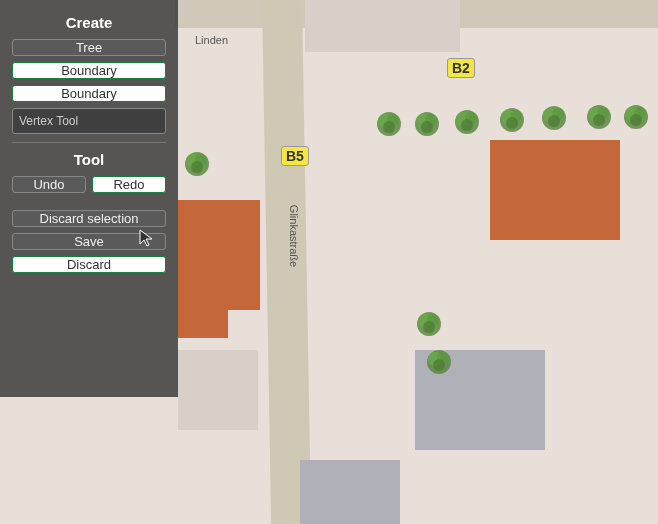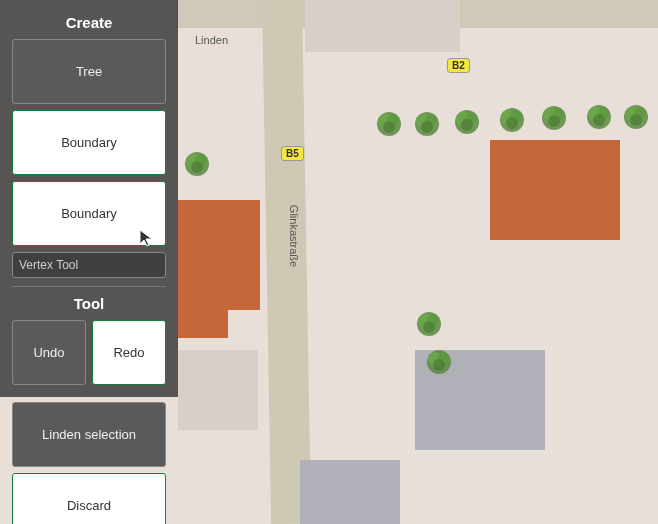--- a/index.html
+++ b/index.html
@@ -30,21 +30,21 @@
       font-weight: bold;
       text-align: center;
       margin-bottom: 8px;
       margin-top: 4px;
     }
 
     .btn {
       display: block;
       width: 100%;
       margin-bottom: 6px;
-      padding: 24px 10px;
+      padding: 0 10px;
       background: #5a5a5a;
       border: 1px solid #888;
       border-radius: 3px;
       color: #eee;
       font-size: 13px;
       text-align: center;
       cursor: pointer;
     }
 
     .btn-active {
@@ -118,21 +118,21 @@
       transform-origin: center center;
       white-space: nowrap;
       font-weight: 500;
     }
 
     .route-badge {
       position: absolute;
       background: #f5e642;
       border: 1px solid #999;
       border-radius: 3px;
-      font-size: 10px;
+      font-size: 14px;
       font-weight: bold;
       color: #333;
       padding: 1px 4px;
     }
 
     
     .tree {
       position: absolute;
       width: 28px;
       height: 28px;
@@ -246,20 +246,21 @@
 
   <hr class="divider">
 
   <div class="section-title">Tool</div>
 
   <div class="edit-row">
     <button class="btn">Undo</button>
     <button class="btn btn-active">Redo</button>
   </div>
 
-  <button class="btn">Linden selection</button>
+  <button class="btn">Discard selection</button>
+  <button class="btn">Save</button>
   <button class="btn btn-active">Discard</button>
 
 </div>
 
 <svg style="position:absolute; top:228px; left:138px; z-index:20; pointer-events:none;" width="16" height="20" viewBox="0 0 16 20">
   <path d="M2 2 L2 16 L6 12 L9 18 L11 17 L8 11 L14 11 Z" fill="#333" stroke="#fff" stroke-width="1"></path>
 </svg>
 
 </body></html>

